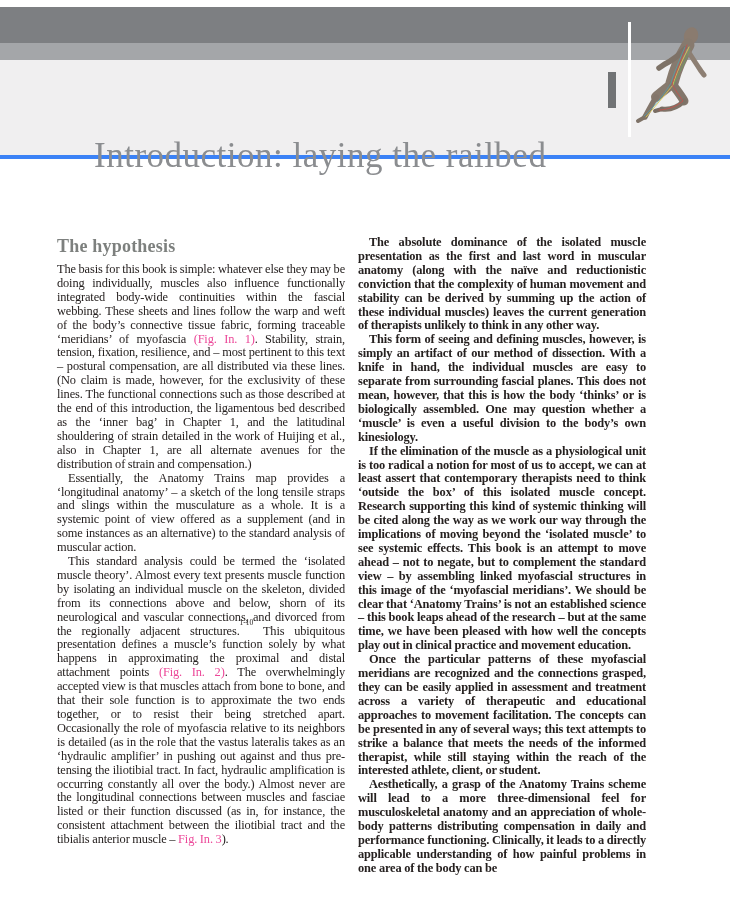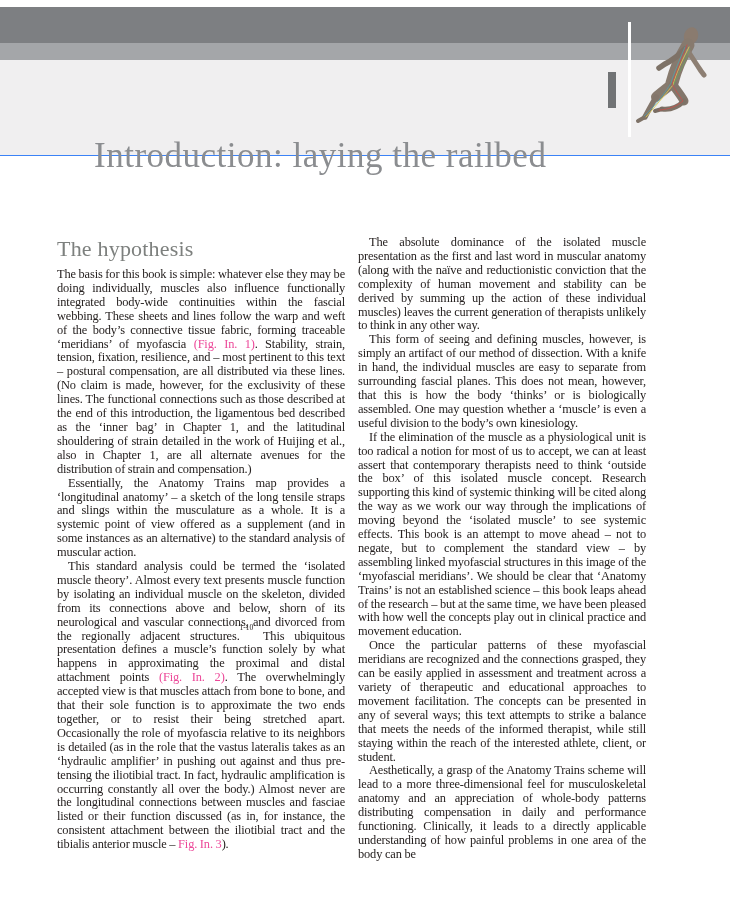--- a/index.html
+++ b/index.html
@@ -2,34 +2,34 @@
 <html><head>
 <meta charset="utf-8">
 <style>
   html,body{margin:0;padding:0;background:#ffffff;}
   .page{position:relative;width:730px;height:922px;background:#ffffff;overflow:hidden;
         font-family:"Liberation Serif", serif;}
   
   .band-dark{position:absolute;top:7px;left:0;width:730px;height:36px;background:#7d7f82;}
   .band-mid{position:absolute;top:43px;left:0;width:730px;height:17px;background:#a4a6a9;}
   .title-band{position:absolute;top:60px;left:0;width:730px;height:95px;background:#f0eff0;
-              border-bottom:1px solid #3b82f6;}
+              border-bottom:4px solid #3b82f6;}
   .page-title{position:absolute;top:76px;left:94px;margin:0;font-size:35px;font-weight:400;
               color:#8b8d90;letter-spacing:0.5px;white-space:nowrap;}
   .title-tick{position:absolute;left:608px;top:72px;width:8px;height:36px;background:#717375;}
   .white-line{position:absolute;left:628px;top:22px;width:3px;height:115px;background:#ffffff;}
   .runner{position:absolute;left:632px;top:5px;width:84px;height:120px;}
   
   .content{position:absolute;top:236px;left:57px;width:589px;display:flex;gap:13px;}
   .col{width:288px;}
-  .col-heading{margin:0 0 6px 0;font-size:22px;font-weight:normal;color:#7d807e;letter-spacing:0.2px;}
+  .col-heading{margin:0 0 6px 0;font-size:18px;font-weight:bold;color:#7d807e;letter-spacing:0.2px;}
   .col p{margin:0;font-size:12.4px;line-height:13.9px;text-align:justify;color:#262120;
          letter-spacing:-0.15px;word-spacing:-0.2px;}
   .col-left p + p{text-indent:11px;}
-  .col-right p{text-indent:11px;}
+  .col-right p{text-indent:11px;font-weight:bold;}
   .figref{color:#ec4899;}
   .refsup{font-size:7.5px;line-height:0;position:relative;top:-4px;letter-spacing:0;}
 </style>
 </head>
 <body>
 
 <div class="page">
 
   <div class="band-dark"></div>
   <div class="band-mid"></div>

